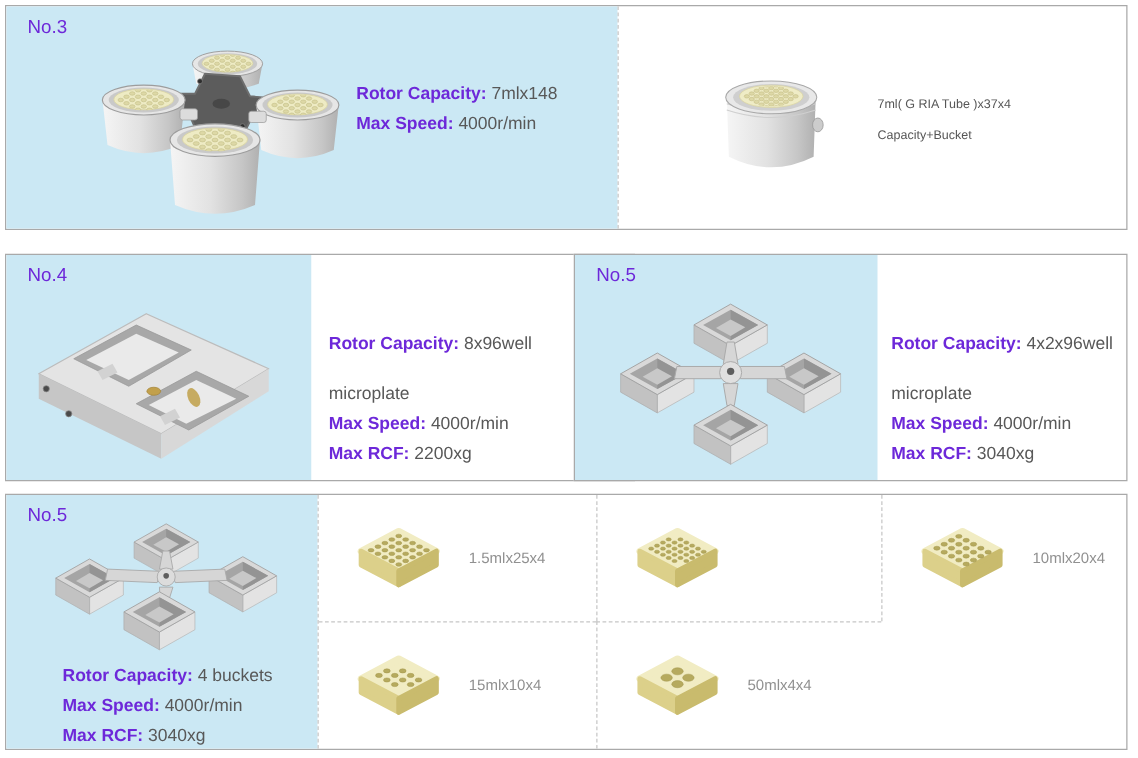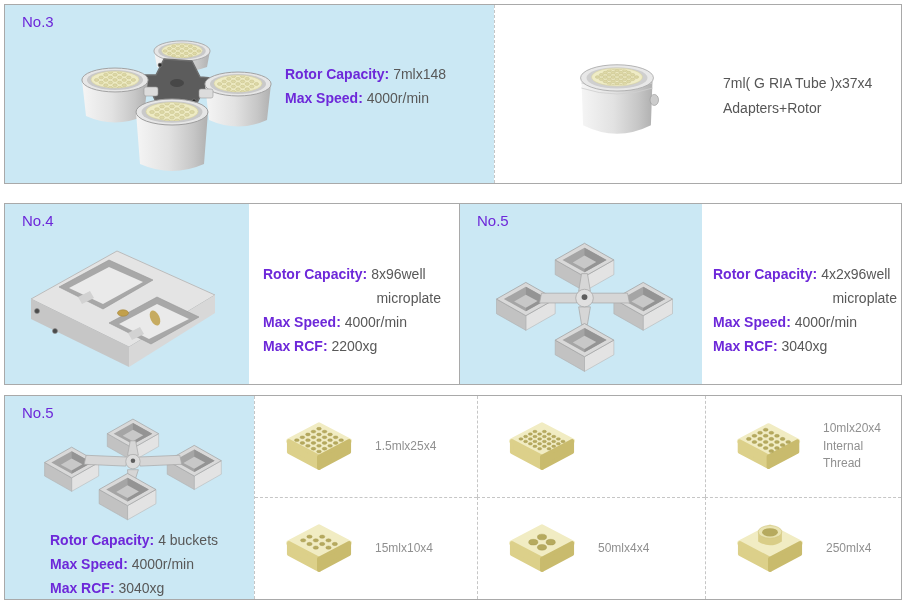--- a/index.html
+++ b/index.html
@@ -13,26 +13,26 @@
   .blue { position:absolute; top:0; bottom:0; left:0; background:#cbe8f4; }
   #p1 .blue { width:489px; }
   #p2 .blue { width:244px; }
   #p3 .blue { width:242px; }
   #p4 .blue { width:249px; }
   .vdash { position:absolute; top:0; bottom:0; border-left:1px dashed #c6c6c6; }
   .no-label { position:absolute; left:17px; top:8px; font-size:15px; color:#6d28d9; }
   .img { position:absolute; }
   .specs { position:absolute; font-size:14px; line-height:24px; color:#585858; white-space:nowrap; }
   .specs b { color:#6d28d9; }
-  .spec-line.cont { text-align:right; padding-right:2px; }
+  .spec-line.cont { text-align:left; padding-right:2px;margin-top:16px; }
   #specs-no3 { left:280px; top:57px; }
   #specs-no4 { left:258px; top:58px; width:180px; }
   #specs-no5t { left:253px; top:58px; width:186px; }
   #specs-no5b { left:45px; top:132px; }
-  .caption { position:absolute; left:718px; top:66px; font-size:14px; line-height:25px; color:#565656; }
+  .caption { position:absolute; left:697px; top:66px; font-size:10px; line-height:25px; color:#565656; }
   .grid { position:absolute; left:249px; top:0; right:0; bottom:0;
           display:grid; grid-template-columns:222px 228px 1fr; grid-template-rows:101px 1fr;
           border-left:1px dashed #c6c6c6; }
   .cell { display:flex; align-items:center; padding-left:26px; gap:18px; }
   .cell:nth-child(2), .cell:nth-child(3), .cell:nth-child(5), .cell:nth-child(6) { border-left:1px dashed #c6c6c6; }
   .cell:nth-child(4), .cell:nth-child(5), .cell:nth-child(6) { border-top:1px dashed #c6c6c6;text-align:center; }
   .cell-label { font-size:12px; color:#909090; line-height:1.45; }
   #defs-svg { position:absolute; width:0; height:0; }
 </style>
 </head>
@@ -263,21 +263,21 @@
         <ellipse cx="78.4" cy="41.6" rx="2.5" ry="1.6"></ellipse>
         <ellipse cx="73.8" cy="44.2" rx="2.5" ry="1.6"></ellipse>
         <ellipse cx="69.2" cy="46.8" rx="2.5" ry="1.6"></ellipse>
         <ellipse cx="64.6" cy="49.4" rx="2.5" ry="1.6"></ellipse>
         <ellipse cx="60.0" cy="52.0" rx="2.5" ry="1.6"></ellipse>
       </g>
   </svg>
 
   <div class="caption">
     <div>7ml( G RIA Tube )x37x4</div>
-    <div>Adapters+Rotor</div>
+    <div>Capacity+Bucket</div>
   </div>
 </section>
 
 <section class="panel" id="p2">
   <div class="blue"></div>
   <div class="no-label">No.4</div>
 
   <svg class="img" style="left:10px;top:21px" width="230" height="150" viewBox="0 0 230 150">
     <polygon points="16,74 102,26 200,70 114,122" fill="#e4e4e4" stroke="#bcbcbc" stroke-width="1" stroke-linejoin="round"></polygon>
     <polygon points="16,74 114,122 114,142 16,94" fill="#c6c6c6"></polygon>
@@ -446,21 +446,20 @@
             <ellipse cx="51.7" cy="35.0" rx="3.2" ry="2"></ellipse>
             <ellipse cx="44.3" cy="39.0" rx="3.2" ry="2"></ellipse>
             <ellipse cx="73.9" cy="31.0" rx="3.2" ry="2"></ellipse>
             <ellipse cx="66.5" cy="35.0" rx="3.2" ry="2"></ellipse>
             <ellipse cx="59.1" cy="39.0" rx="3.2" ry="2"></ellipse>
             <ellipse cx="51.7" cy="43.0" rx="3.2" ry="2"></ellipse>
           </g>
       </svg>
       <div class="cell-label">
         <div>10mlx20x4</div>
-        <div>Internal Thread</div>
       </div>
     </div>
     <div class="cell">
       <svg width="76" height="59" viewBox="0 0 96 74">
         <use href="#blk"></use>
         <g clip-path="url(#blkTop)" fill="#b6aa5e" stroke="#a3974e" stroke-width="0.5">
             <ellipse cx="36.0" cy="22.1" rx="3.4" ry="2.1"></ellipse>
             <ellipse cx="28.0" cy="26.7" rx="3.4" ry="2.1"></ellipse>
             <ellipse cx="52.0" cy="22.1" rx="3.4" ry="2.1"></ellipse>
             <ellipse cx="44.0" cy="26.7" rx="3.4" ry="2.1"></ellipse>
@@ -483,25 +482,14 @@
             <ellipse cx="48.0" cy="22.5" rx="5.8" ry="3.6"></ellipse>
             <ellipse cx="37.0" cy="29.0" rx="5.8" ry="3.6"></ellipse>
             <ellipse cx="59.0" cy="29.0" rx="5.8" ry="3.6"></ellipse>
             <ellipse cx="48.0" cy="35.5" rx="5.8" ry="3.6"></ellipse>
           </g>
       </svg>
       <div class="cell-label">
         <div>50mlx4x4</div>
       </div>
     </div>
-    <div class="cell">
-      <svg width="76" height="59" viewBox="0 0 96 74">
-        <use href="#blk"></use>
-        <path d="M33,16 L33,28 Q48,38 63,28 L63,16 Z" fill="#d9cd87"></path>
-        <ellipse cx="48" cy="16" rx="15" ry="8" fill="#eae4b2" stroke="#cfc47e" stroke-width="0.8"></ellipse>
-        <ellipse cx="48" cy="16.5" rx="10" ry="5.2" fill="#b6aa5e"></ellipse>
-      </svg>
-      <div class="cell-label">
-        <div>250mlx4</div>
-      </div>
-    </div>
   </div>
 </section>
 
 </body></html>

